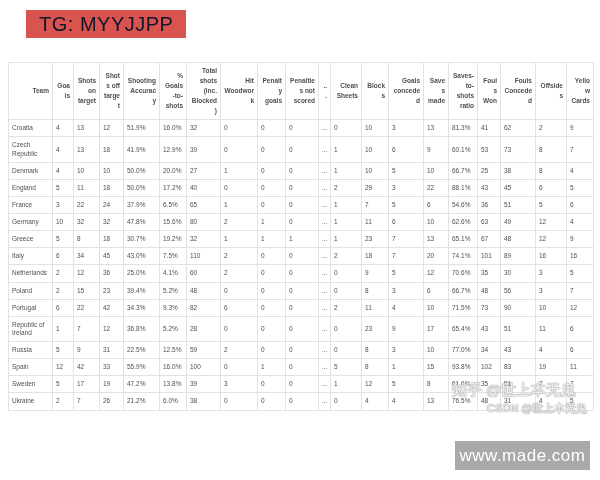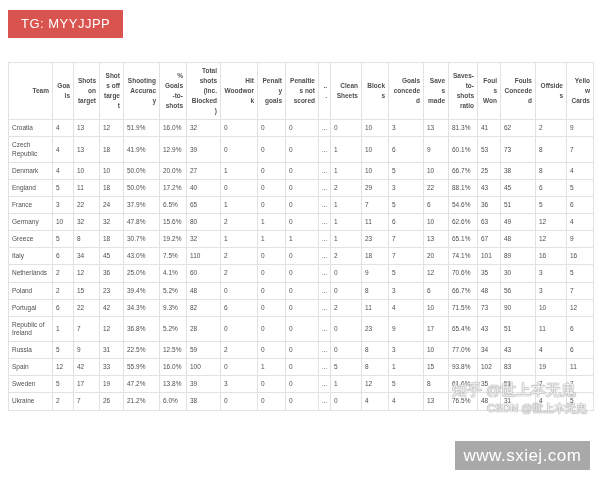--- a/index.html
+++ b/index.html
@@ -3,23 +3,23 @@
 <meta charset="utf-8">
 <style>
   html,body{margin:0;padding:0;}
   body{
     width:600px;height:480px;position:relative;overflow:hidden;
     background:#ffffff;
     font-family:"Liberation Sans","DejaVu Sans",sans-serif;
   }
   
   .tg-banner{
-    position:absolute;left:8px;top:10px;height:28px;
-    background:#d9534f;color:#ffffff;
-    font-size:13px;line-height:28px;padding:0 13px;
+    position:absolute;left:26px;top:10px;height:28px;
+    background:#d9534f;color:#0f172a;
+    font-size:20px;line-height:28px;padding:0 13px;
     letter-spacing:0.5px;
   }
   
   .table-wrap{position:absolute;left:8px;top:62px;}
   table{
     border-collapse:collapse;table-layout:fixed;
     width:585px;
     background:#ffffff;
   }
   th,td{
@@ -468,13 +468,13 @@
           <td>5</td>
         </tr>
       </tbody>
   </table>
 </div>
 
 <div class="wm-zhihu">知乎 @世上本无鬼</div>
 
 <div class="wm-csdn">CSDN @世上本无鬼</div>
 
-<div class="site-banner">www.sxiej.com</div>
+<div class="site-banner">www.made.com</div>
 
 </body></html>

